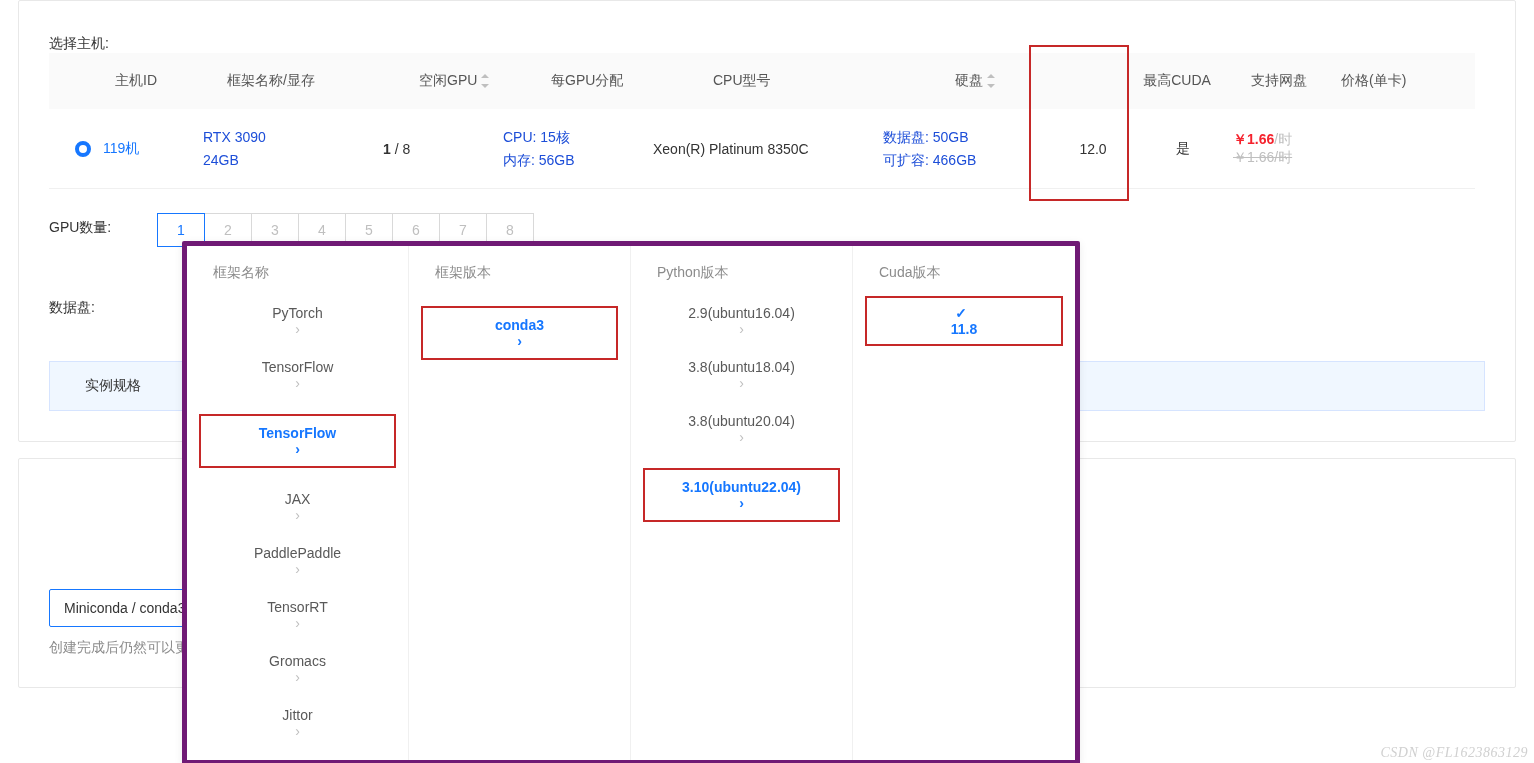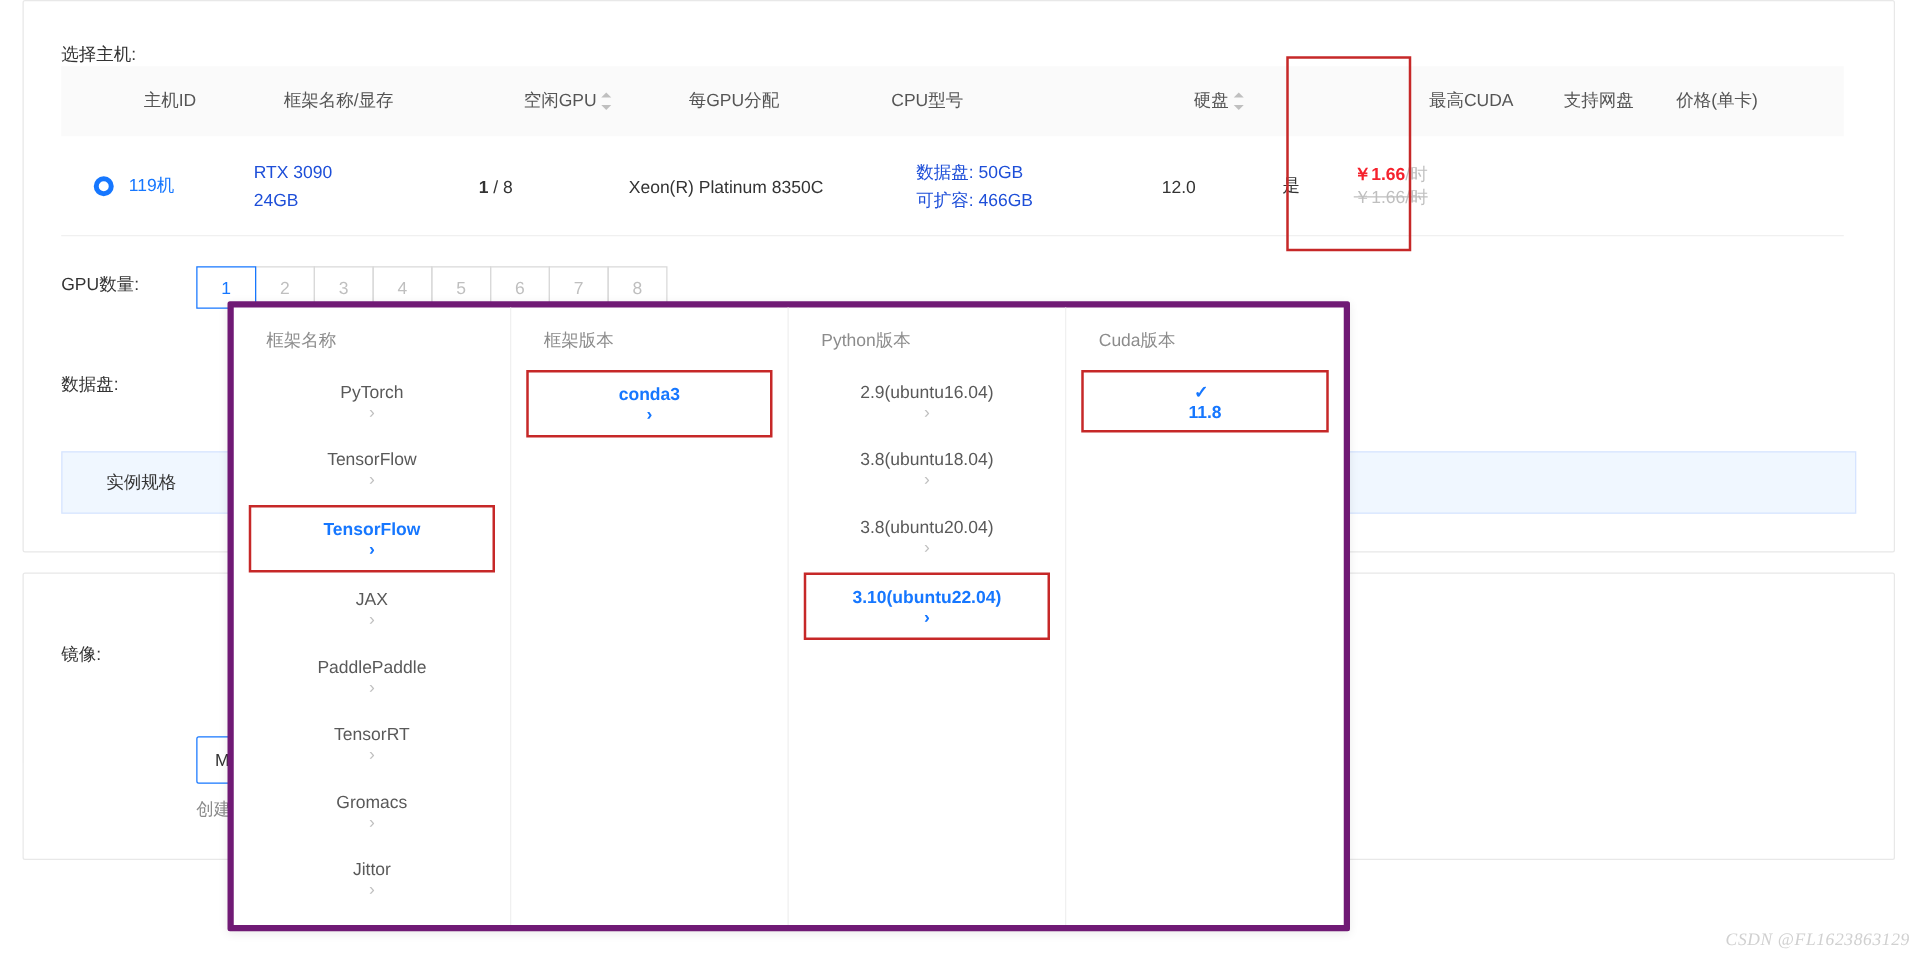--- a/index.html
+++ b/index.html
@@ -57,21 +57,21 @@
 
 .cascade-box { background:#fff; border:5px solid #701a75; box-shadow: 0 2px 8px rgba(0,0,0,0.08); border-radius:2px; display:flex; position:absolute; z-index:10; }
 .cascade-col { width: 222px; border-right: 1px solid #f0f0f0; padding: 10px 0; }
 .cascade-col.last { border-right: none; }
 .cascade-head { color:#8c8c8c; padding: 8px 26px 12px 26px; }
 .cascade-item { display:flex; align-items:center; justify-content:space-between; padding: 11px 26px 11px 26px; color:#595959; cursor:pointer;flex-direction:column; }
 .cascade-item.selected { color:#1677ff; font-weight:600; }
 .chev { color:#bfbfbf; }
 .cascade-item.selected .chev { color:#1677ff; }
 .check { color:#1677ff; margin-right: 6px;}
-.red-outline { outline: 2px solid #c62828; outline-offset: -2px; margin: 2px 12px; padding-left: 14px !important; padding-right: 14px !important; text-align: center; }
+.red-outline { outline: 2px solid #c62828; outline-offset: -2px; margin: 12px 12px; padding-left: 14px !important; padding-right: 14px !important; text-align: center; }
 .red-outline-wide { outline: 2px solid #c62828; outline-offset: -2px; margin: 2px 12px; padding: 9px 14px !important; }
 
 .mirror-select { width:500px; height:38px; border:1px solid #1677ff; display:flex; align-items:center; justify-content:space-between; padding: 0 14px; margin-top: 395px; border-radius:2px;}
 .hint-text { color:#8c8c8c; margin-top:12px; }
 .chev-up-box { color:#bfbfbf; }
 .watermark { position:absolute; right: 6px; bottom: 2px; color:#d0d0d0; font-size:14px; font-style: italic; font-family: serif; letter-spacing: 0.5px;}
 .card2 { min-height: 230px;}
 .float-cascade { left: 163px; top: 240px; }
 .cuda-frame { border:2px solid #c62828; position:absolute; pointer-events:none; }
 </style>
@@ -101,20 +101,24 @@
         <div class="host-body-row">
           <div class="col-radio">
               <span class="radio"></span>
             </div>
           <div class="col-id link">119机</div>
           <div class="col-compute secondary-line">
             <div>RTX 3090</div>
             <div>24GB</div>
           </div>
           <div class="col-idle"><span class="bold">1</span><span> / 8</span></div>
+          <div class="col-alloc secondary-line">
+            <div>CPU:  15核</div>
+            <div>内存:  56GB</div>
+          </div>
           <div class="col-cpu">Xeon(R) Platinum 8350C</div>
           <div class="col-disk secondary-line">
             <div>数据盘:  50GB</div>
             <div>可扩容:  466GB</div>
           </div>
           <div class="col-cuda">12.0</div>
           <div class="col-netdisk">是</div>
           <div class="col-price">
             <div><span class="price-red">￥1.66</span><span class="suffix">/时</span></div>
             <div class="price-strike">￥1.66/时</div>
@@ -219,21 +223,20 @@
           <span class="check">✓</span>
           <span>11.8</span>
         </div>
       </div>
     </div>
 
   </div>
 
   <div class="card card2" style="margin-top:16px; padding-top:0;">
     <div class="mirror-row" style="margin-top:0;">
-      <div class="label-col" style="padding-top:56px;">镜像:</div>
       <div class="mirror-content">
         <div class="mirror-select" style="margin-top:130px;">
           <span>Miniconda / conda3 / 3.10(ubuntu22.04) / 11.8</span>
           <span class="chev-up-box">
             <svg width="12" height="12" viewBox="0 0 12 12">
                 <path d="M2 8 L6 4 L10 8" stroke="#8c8c8c" stroke-width="1.2" fill="none"></path>
               </svg>
           </span>
         </div>
         <div class="hint-text">创建完成后仍然可以更换其他镜像</div>

